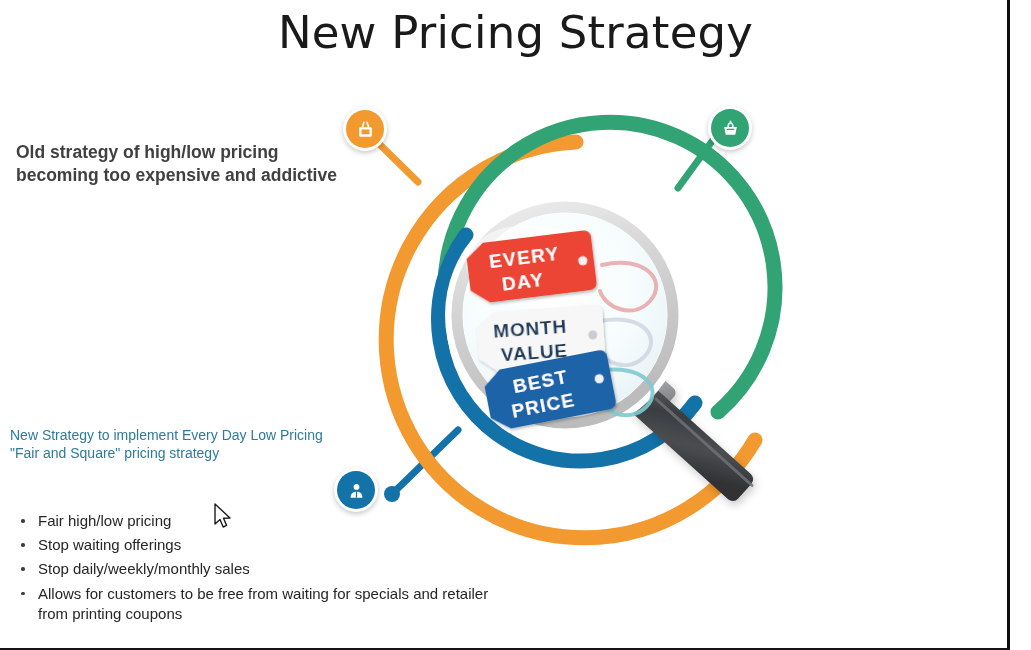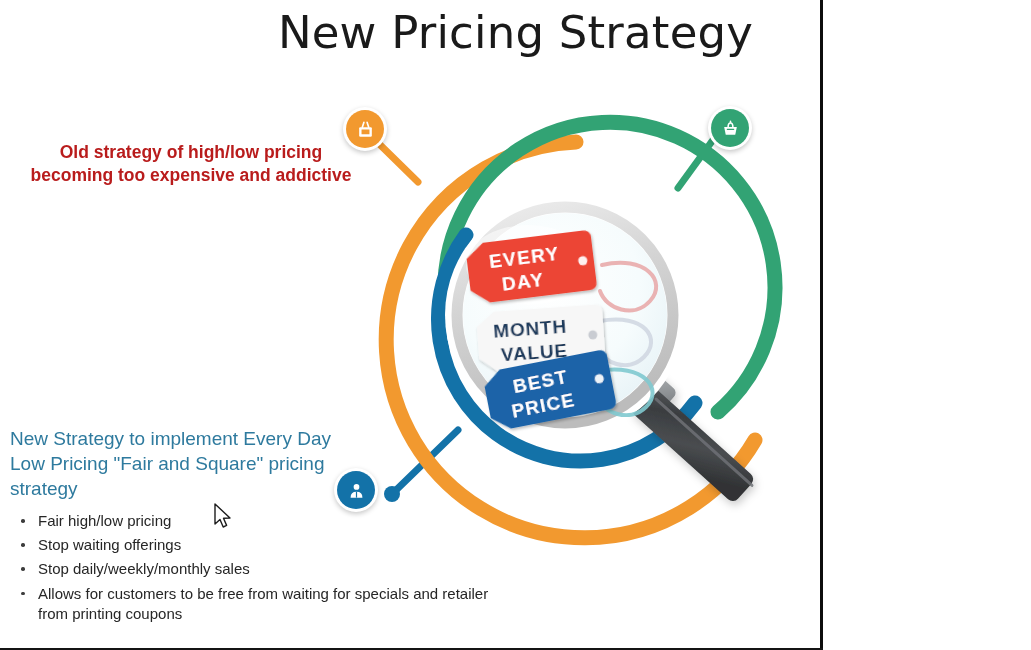--- a/index.html
+++ b/index.html
@@ -6,21 +6,21 @@
   html, body {
     margin: 0;
     padding: 0;
     background: #ffffff;
   }
   body {
     font-family: "Liberation Sans", sans-serif;
   }
   #slide {
     position: relative;
-    width: 823px;
+    width: 1010px;
     height: 650px;
     background: #ffffff;
     overflow: hidden;
   }
 
   
   #slide-title {
     position: absolute;
     left: 0;
     top: 8px;
@@ -38,36 +38,35 @@
   .callout {
     position: absolute;
     font-weight: bold;
     line-height: 1.32;
   }
   #callout-old {
     left: 16px;
     top: 141px;
     width: 350px;
     font-size: 17.5px;
-    color: #b91c1c;
-    text-align: center;
+    color: #404040;
   }
   #callout-edlp {
     left: 778px;
     top: 121px;
     width: 252px;
     font-size: 17.5px;
     font-weight: normal;
     color: #4c9a78;
   }
   #callout-new {
     left: 10px;
     top: 426px;
     width: 345px;
-    font-size: 19px;
+    font-size: 14px;
     font-weight: normal;
     color: #2e7a9e;
   }
 
   
   #bullets {
     position: absolute;
     left: 14px;
     top: 511px;
     width: 480px;

